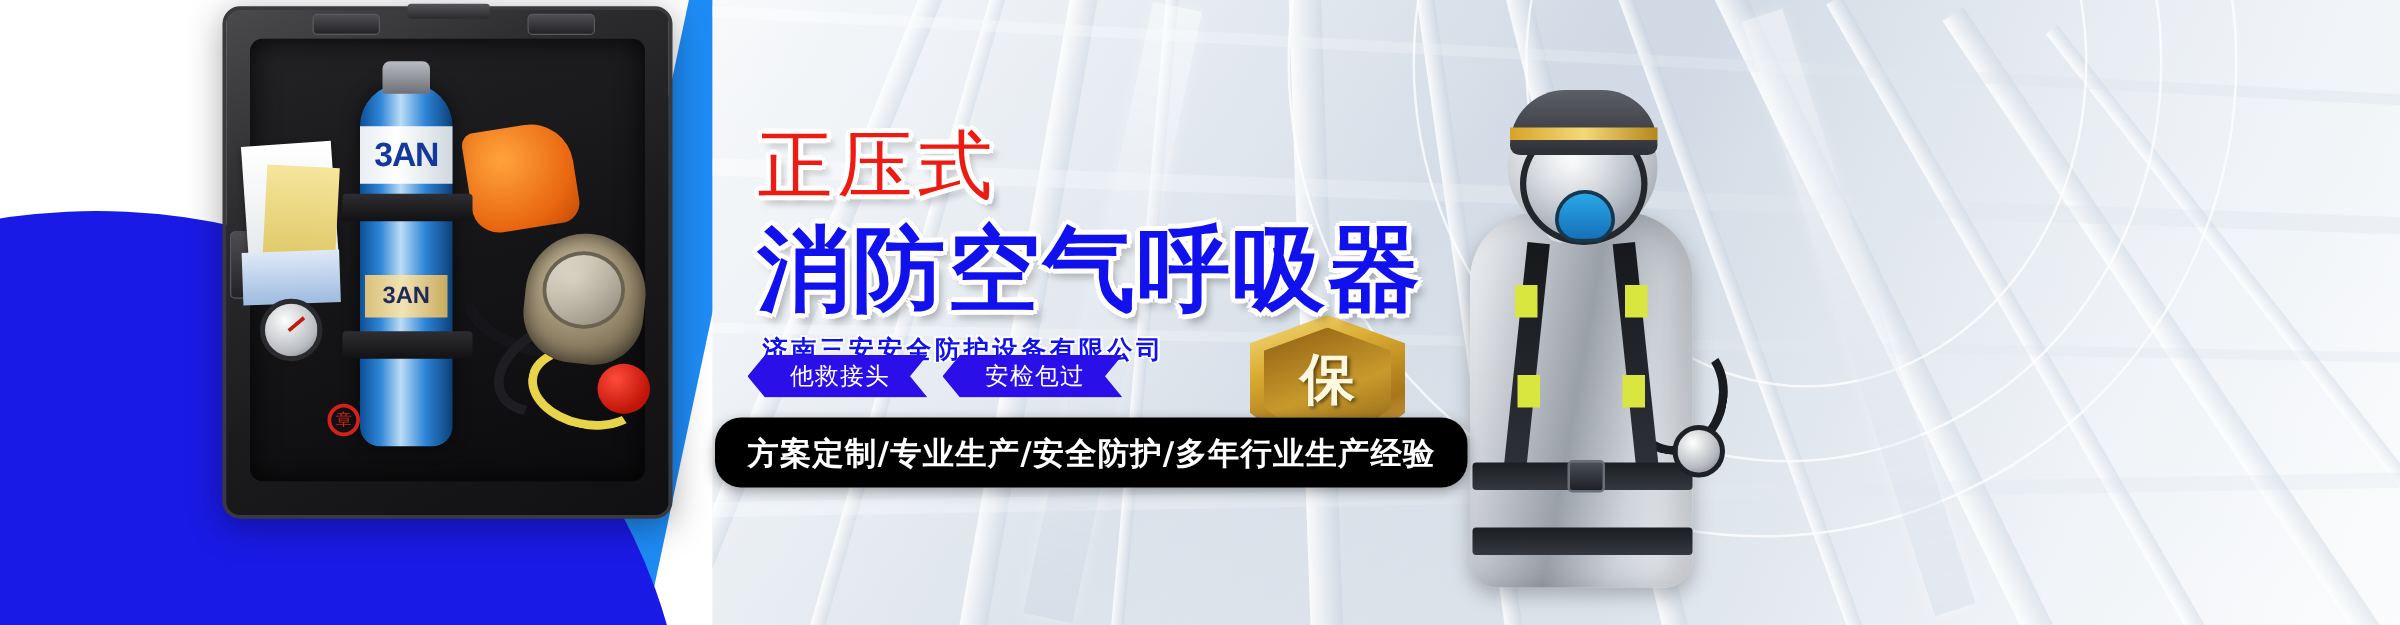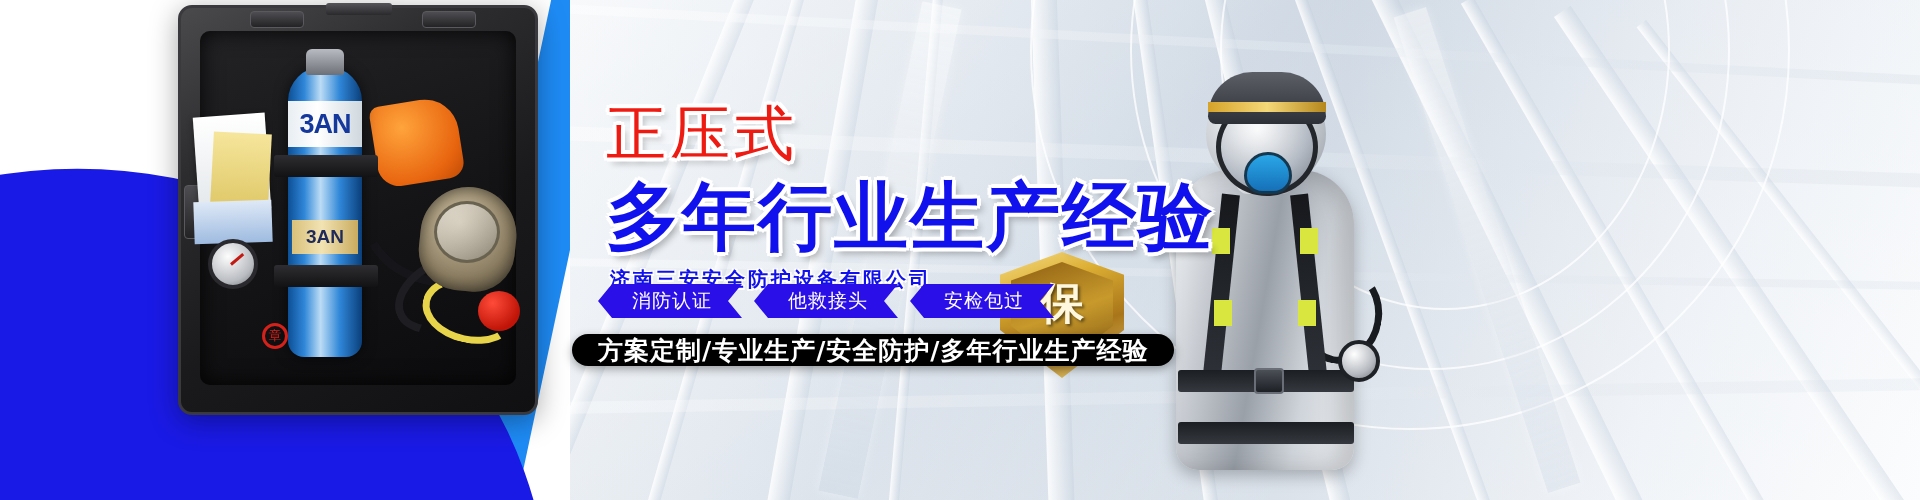--- a/index.html
+++ b/index.html
@@ -236,21 +236,21 @@
     background:#2b0fe8; color:#ffffff;
     font-family:"DejaVu Sans","Liberation Sans",sans-serif;
     font-size:19px; font-weight:normal; letter-spacing:1px;
     display:flex; align-items:center; justify-content:center;
     clip-path:polygon(14px 0, 100% 0, calc(100% - 14px) 50%, 100% 100%, 14px 100%, 0 50%);
   }
 
   
   .bottom-bar{
     position:absolute; left:572px; top:334px;
-    height:32px; padding:0 26px;
+    height:56px; padding:0 26px;
     background:#000000; border-radius:21px;
     display:flex; align-items:center;
     color:#ffffff;
     font-family:"DejaVu Sans","Liberation Sans",sans-serif;
     font-size:25px; font-weight:bold; letter-spacing:1px;
     box-shadow:0 3px 10px rgba(0,0,0,.35);
   }
 
   
   .shield{
@@ -453,25 +453,24 @@
     <div class="buckle"></div>
     <div class="side-gauge"></div>
     <div class="facemask"></div>
     <div class="mask-cup"></div>
     <div class="helmet"></div>
     <div class="helmet-band"></div>
   </div>
 
   <div class="text-block">
     <div class="title-red">正压式</div>
-    <div class="title-blue">多年行业生产经验</div>
+    <div class="title-blue">消防空气呼吸器</div>
     <div class="company-name">济南三安安全防护设备有限公司</div>
   </div>
 
   <div class="badge-row">
-    <div class="badge">消防认证</div>
     <div class="badge">他救接头</div>
     <div class="badge">安检包过</div>
   </div>
 
   <div class="bottom-bar">方案定制/专业生产/安全防护/多年行业生产经验</div>
 
 </div>
 
 </body></html>

